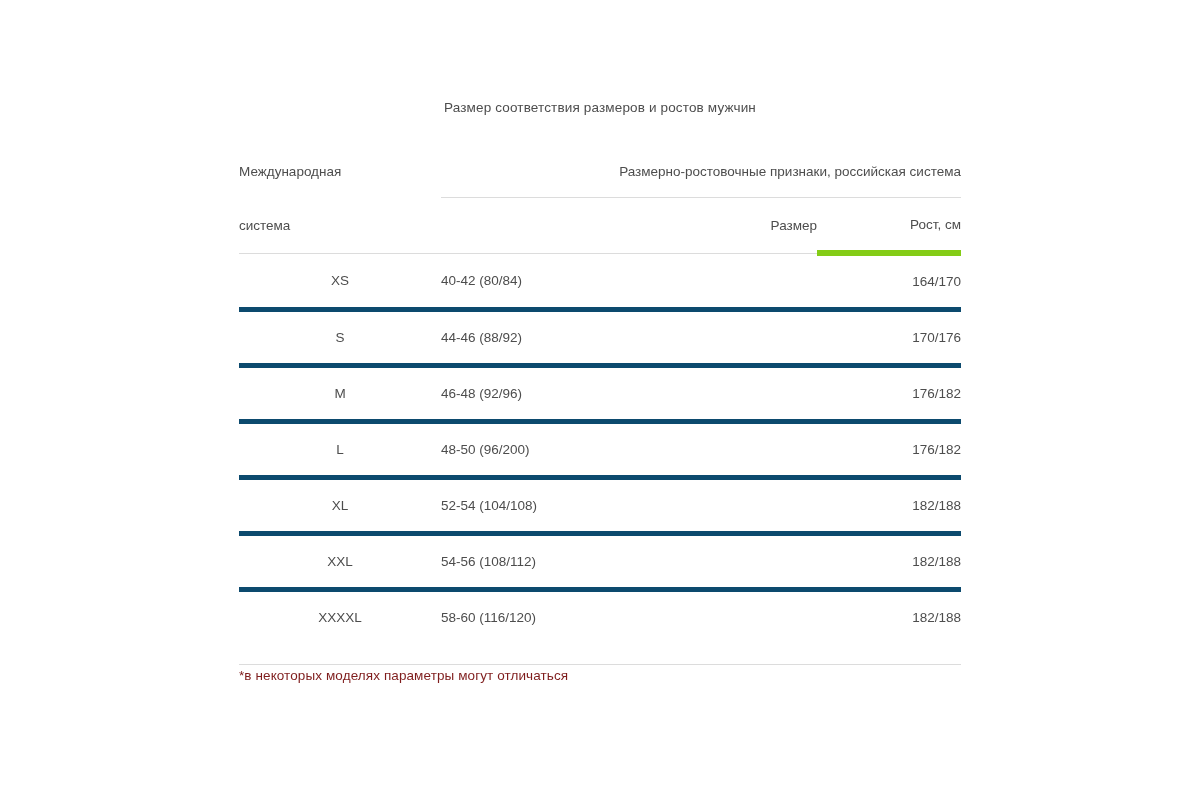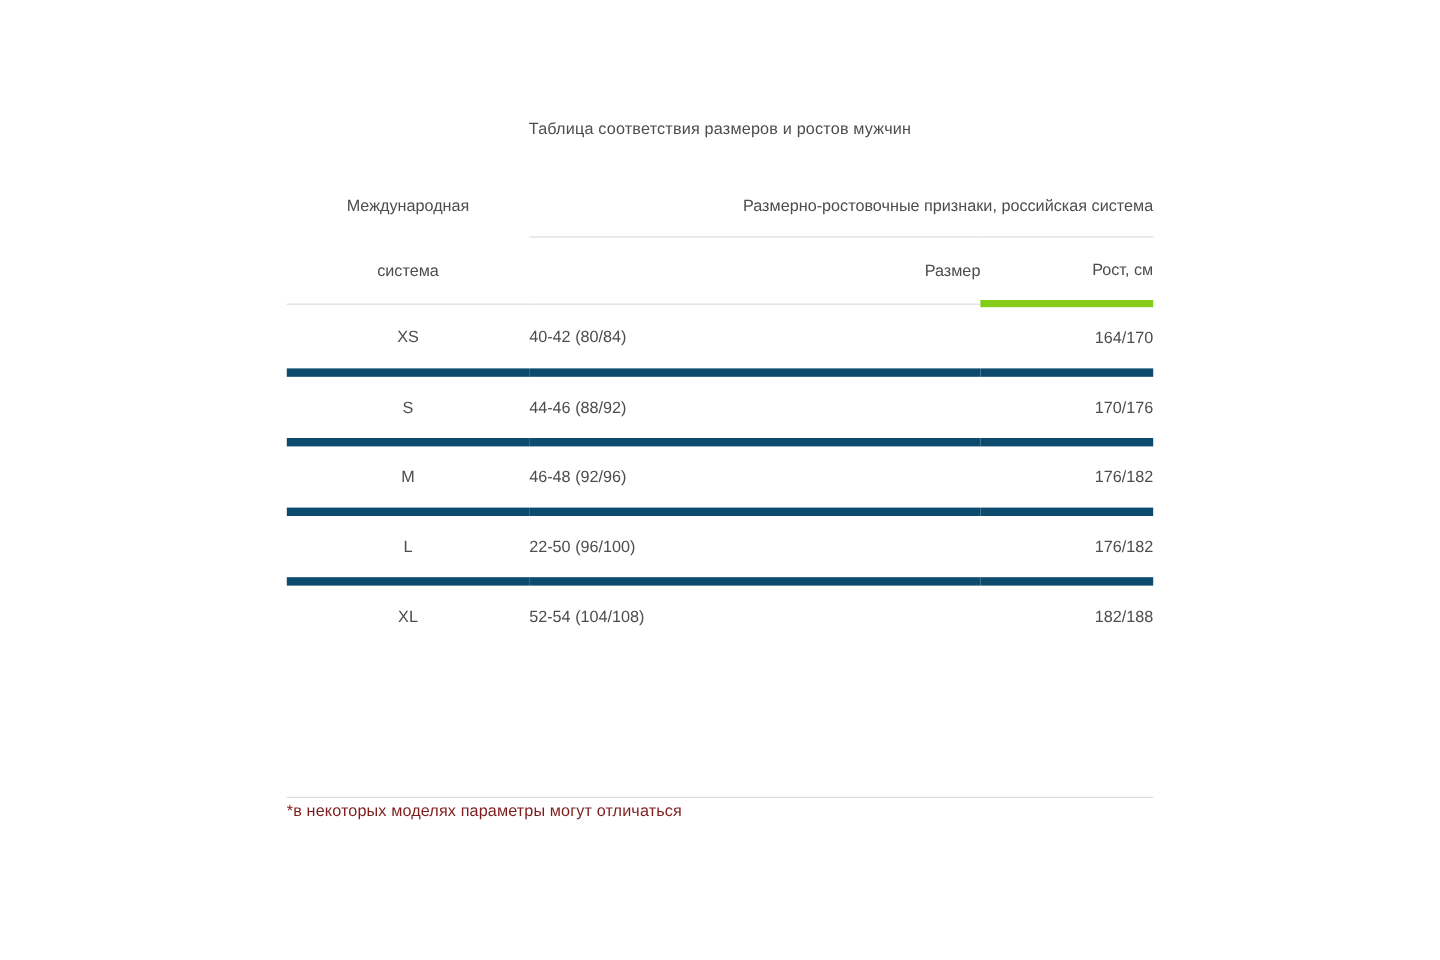--- a/index.html
+++ b/index.html
@@ -53,41 +53,40 @@
   .hdr-row-1 td {
     height: 52px;
     padding-bottom: 4px;
   }
   .hdr-row-2 td {
     height: 52px;
     padding-bottom: 4px;
   }
   .hdr-intl-top,
   .hdr-intl-bottom {
-    text-align: center;
   }
   .hdr-rus-top {
     text-align: right;
     border-bottom: 1px solid #dcdcdc;
   }
   .hdr-size {
     text-align: right;
     border-bottom: 1px solid #dcdcdc;
   }
   .hdr-height {
     text-align: right;
     border-bottom: 6px solid #84cc16;
     padding-right: 2px;
   }
   .hdr-intl-bottom {
     border-bottom: 1px solid #dcdcdc;
   }
   tbody tr td {
     height: 51px;
-    border-bottom: 7px solid #0c4a6e;
+    border-bottom: 5px solid #0c4a6e;
   }
   tbody tr:last-child td {
     border-bottom: none;
   }
   td.c-intl { text-align: center; }
   td.c-size { text-align: left; }
   td.c-height { text-align: right; padding-right: 2px; }
 
   .footnote {
     position: absolute;
@@ -106,21 +105,21 @@
     background: #dcdcdc;
   }
 </style>
 </head>
 <body>
 
 <div class="page">
 
   <div class="table-wrap">
 
-    <div class="caption">Таблица соответствия размеров и ростов мужчин</div>
+    <div class="caption">Размер соответствия размеров и ростов мужчин</div>
 
     <table class="sizes">
       <colgroup>
         <col class="col-intl">
         <col class="col-size">
         <col class="col-height">
       </colgroup>
       <thead>
         <tr class="hdr-row-1">
           <td class="hdr-intl-top">Международная</td>
@@ -143,26 +142,36 @@
           <td class="c-size">44-46 (88/92)</td>
           <td class="c-height">170/176</td>
         </tr>
         <tr>
           <td class="c-intl">M</td>
           <td class="c-size">46-48 (92/96)</td>
           <td class="c-height">176/182</td>
         </tr>
         <tr>
           <td class="c-intl">L</td>
-          <td class="c-size">22-50 (96/100)</td>
+          <td class="c-size">48-50 (96/200)</td>
           <td class="c-height">176/182</td>
         </tr>
         <tr>
           <td class="c-intl">XL</td>
           <td class="c-size">52-54 (104/108)</td>
+          <td class="c-height">182/188</td>
+        </tr>
+        <tr>
+          <td class="c-intl">XXL</td>
+          <td class="c-size">54-56 (108/112)</td>
+          <td class="c-height">182/188</td>
+        </tr>
+        <tr>
+          <td class="c-intl">XXXXL</td>
+          <td class="c-size">58-60 (116/120)</td>
           <td class="c-height">182/188</td>
         </tr>
       </tbody>
     </table>
   </div>
 
   <div class="footnote-rule"></div>
   <div class="footnote">*в некоторых моделях параметры могут отличаться</div>
 
 </div>

